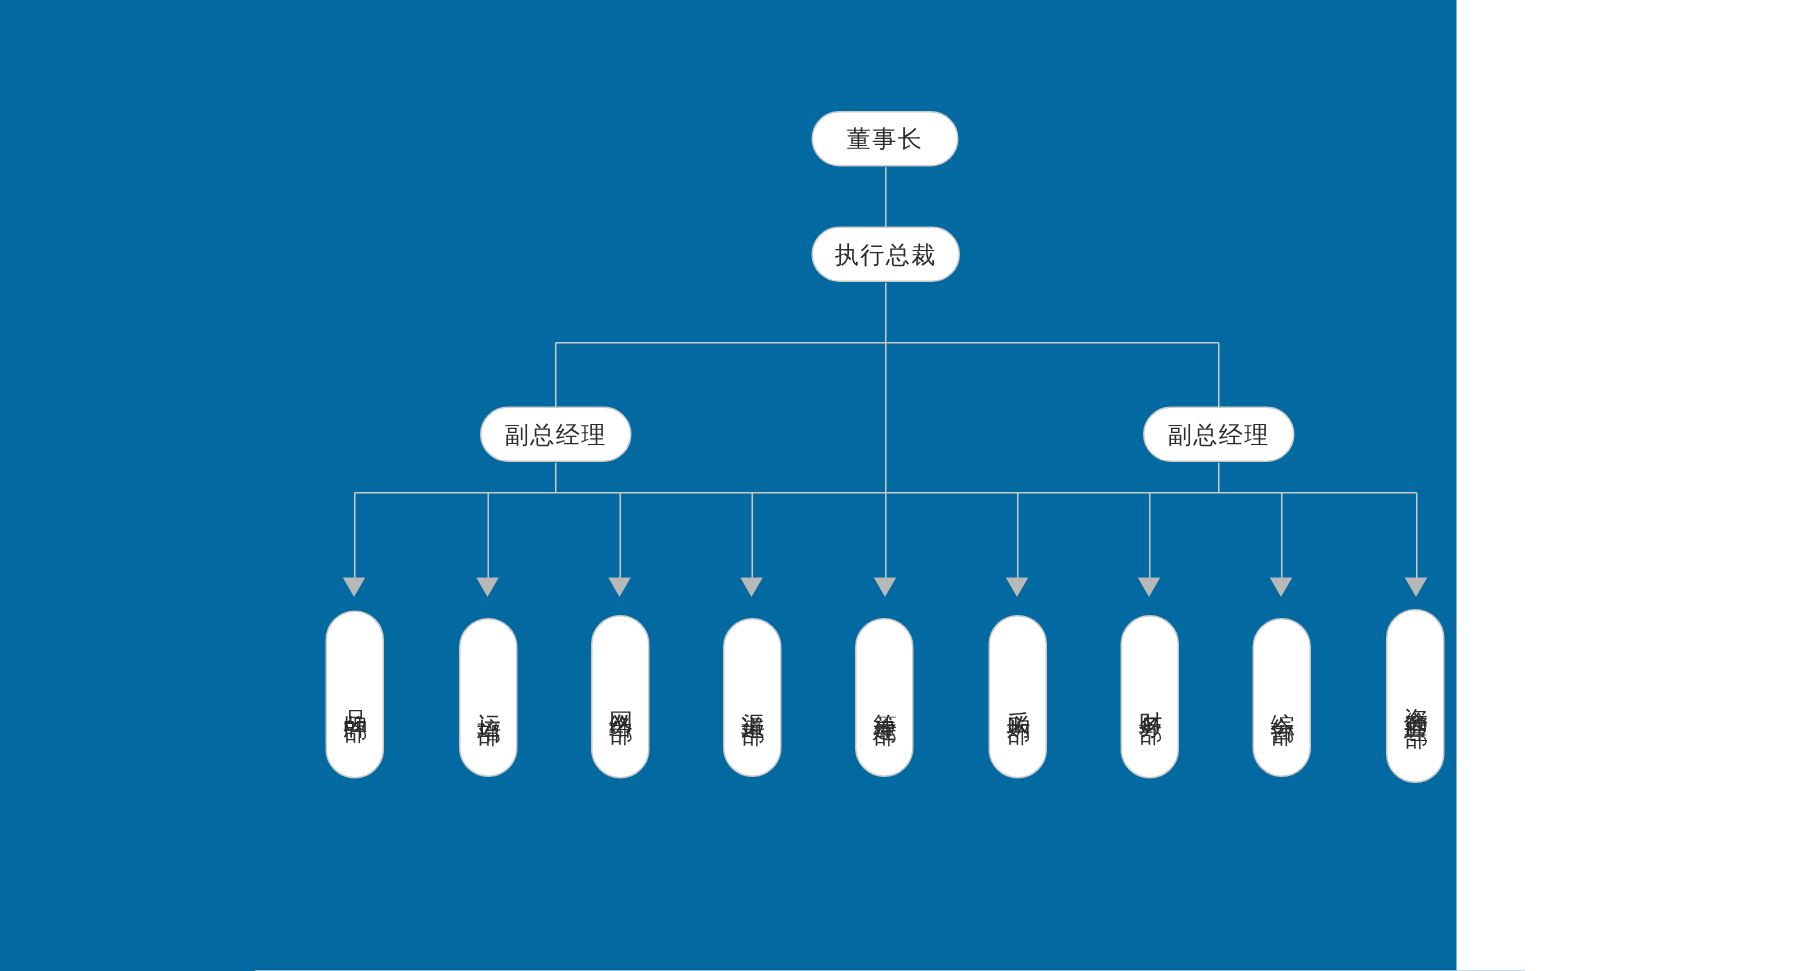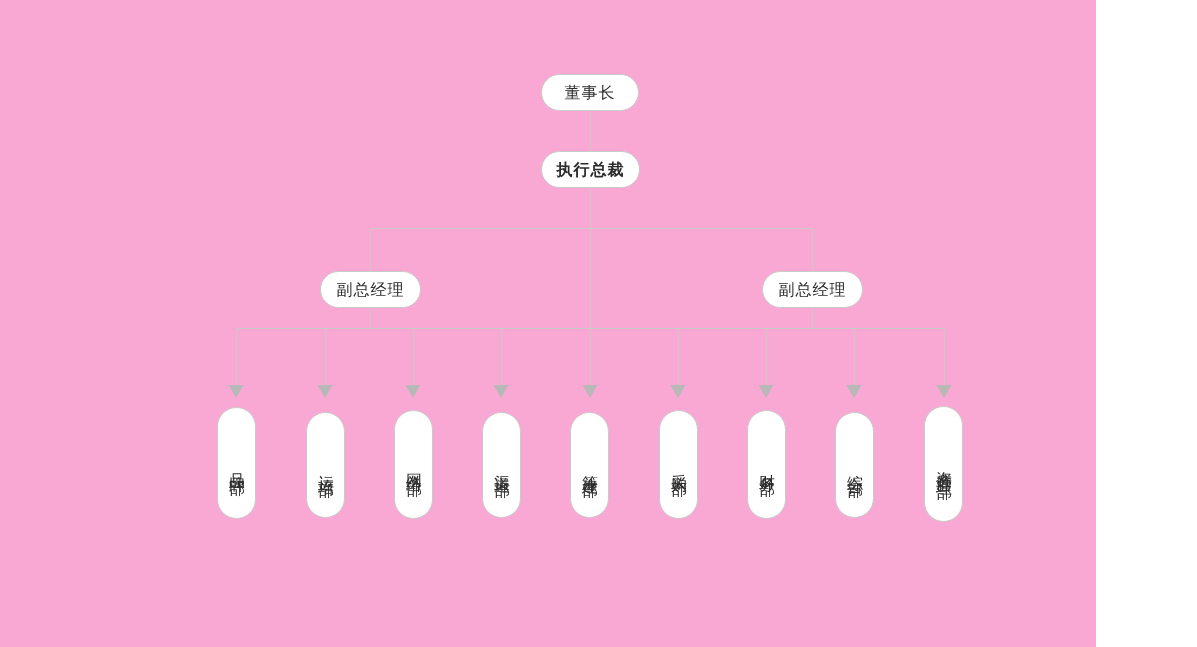--- a/index.html
+++ b/index.html
@@ -5,23 +5,23 @@
   html, body {
     margin: 0;
     padding: 0;
     background: #ffffff;
   }
   body {
     font-family: "DejaVu Sans", "Liberation Sans", sans-serif;
   }
   #org-chart {
     position: relative;
-    width: 1096px;
+    width: 971px;
     height: 647px;
-    background: #f9a8d4;
+    background: #0369a1;
     overflow: hidden;
   }
   #chart-svg {
     position: absolute;
     left: 0;
     top: 0;
     width: 1197px;
     height: 647px;
   }
   .node {
@@ -85,21 +85,21 @@
       <polygon points="758.5,385 773.5,385 766,398" fill="#b8b8b8"></polygon>
       <line x1="854.5" y1="328.5" x2="854.5" y2="385.5" stroke="#c9c9c9" stroke-width="1"></line>
       <polygon points="846.5,385 861.5,385 854,398" fill="#b8b8b8"></polygon>
       <line x1="944.5" y1="328.5" x2="944.5" y2="385.5" stroke="#c9c9c9" stroke-width="1"></line>
       <polygon points="936.5,385 951.5,385 944,398" fill="#b8b8b8"></polygon>
     </svg>
   <div id="node-layer">
       <div class="node node-horizontal" style="left: 541px; top: 74px; width: 98px; height: 37px;">
         <span>董事长</span>
       </div>
-      <div class="node node-horizontal" style="left: 541px; top: 151px; width: 99px; height: 37px; font-weight: bold;">
+      <div class="node node-horizontal" style="left: 541px; top: 151px; width: 99px; height: 37px;">
         <span>执行总裁</span>
       </div>
       <div class="node node-horizontal" style="left: 320px; top: 271px; width: 101px; height: 37px;">
         <span>副总经理</span>
       </div>
       <div class="node node-horizontal" style="left: 762px; top: 271px; width: 101px; height: 37px;">
         <span>副总经理</span>
       </div>
       <div class="node node-vertical" style="left: 217px; top: 407px; width: 39px; height: 112px;">
         <span>品牌部</span>

